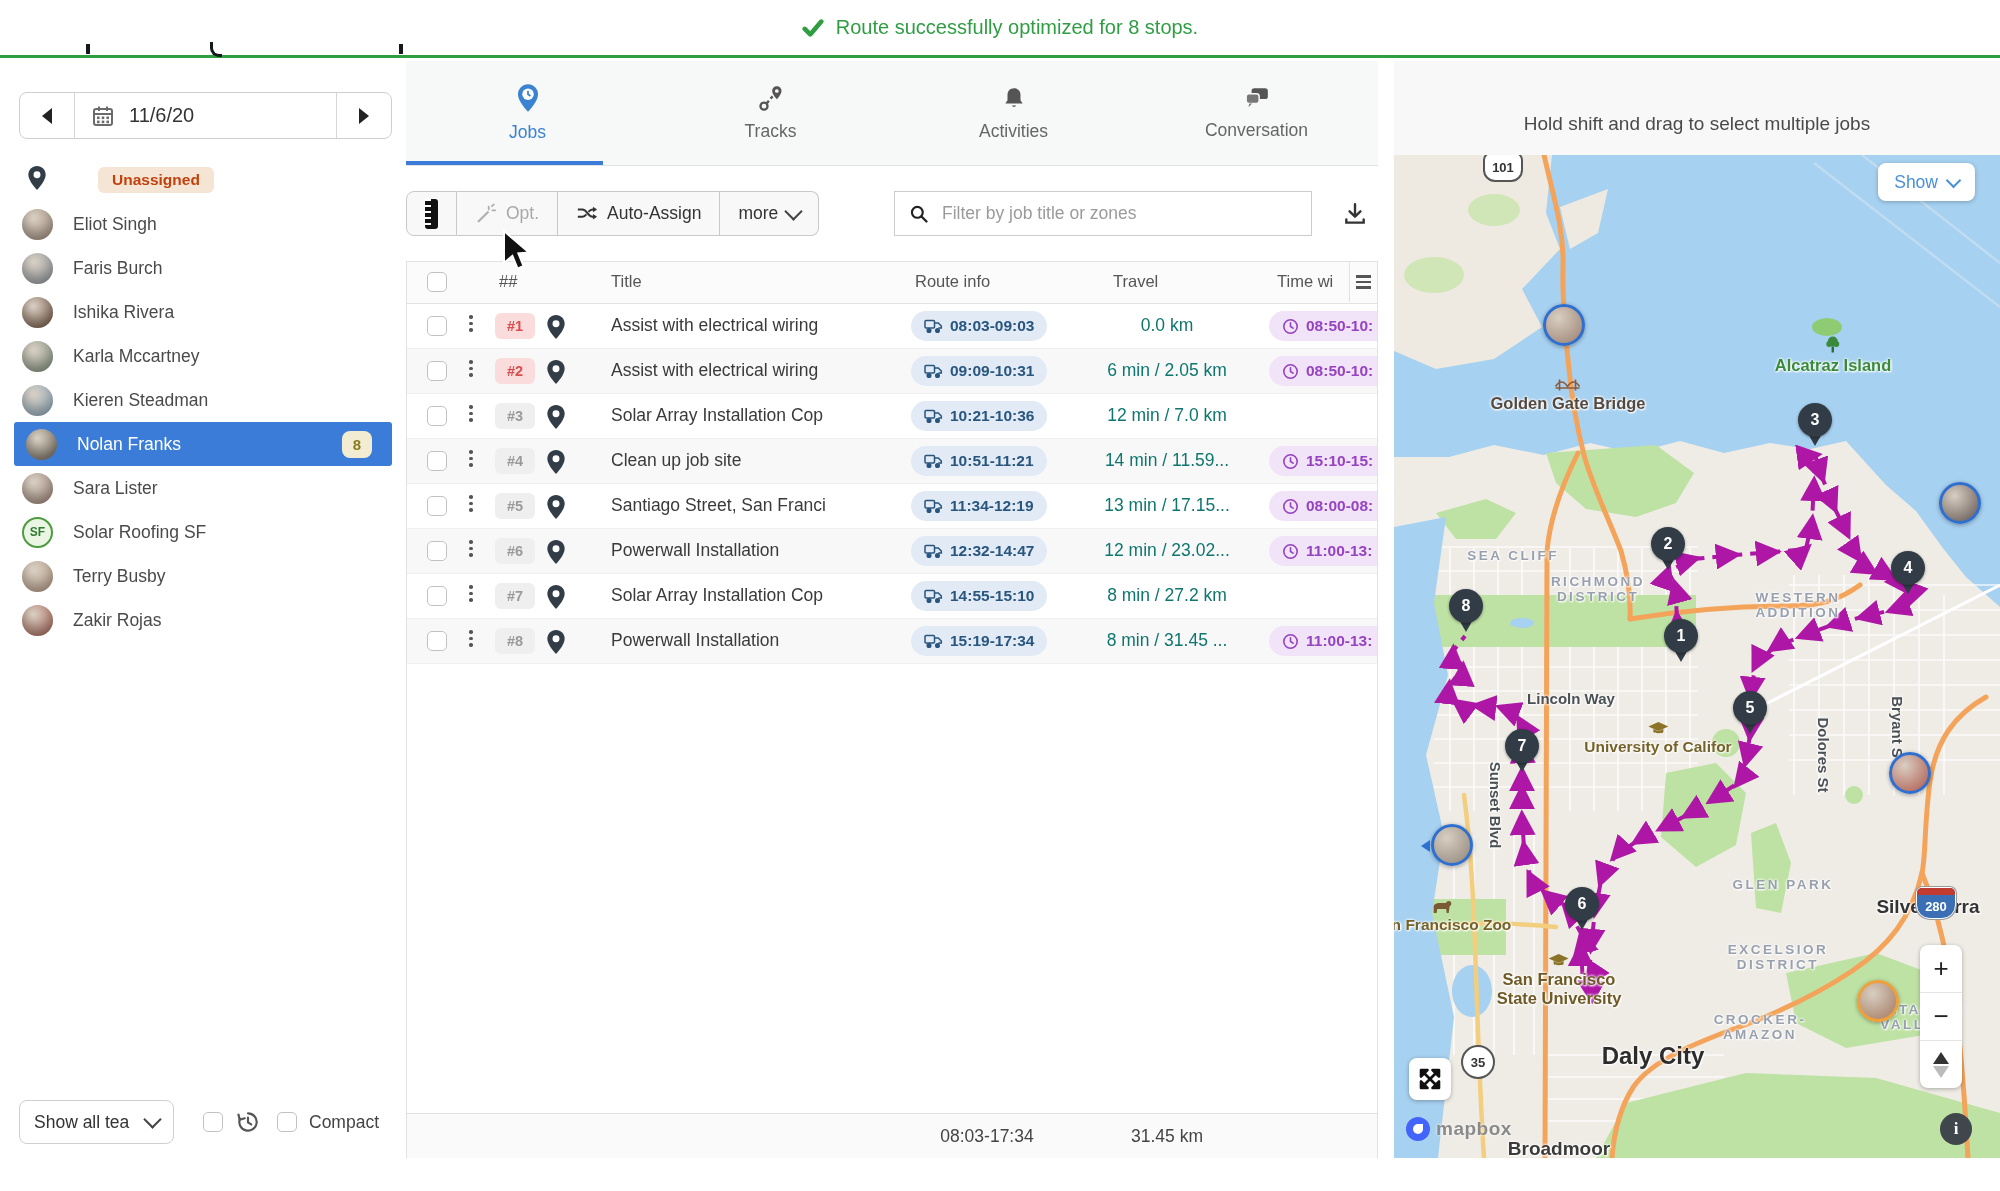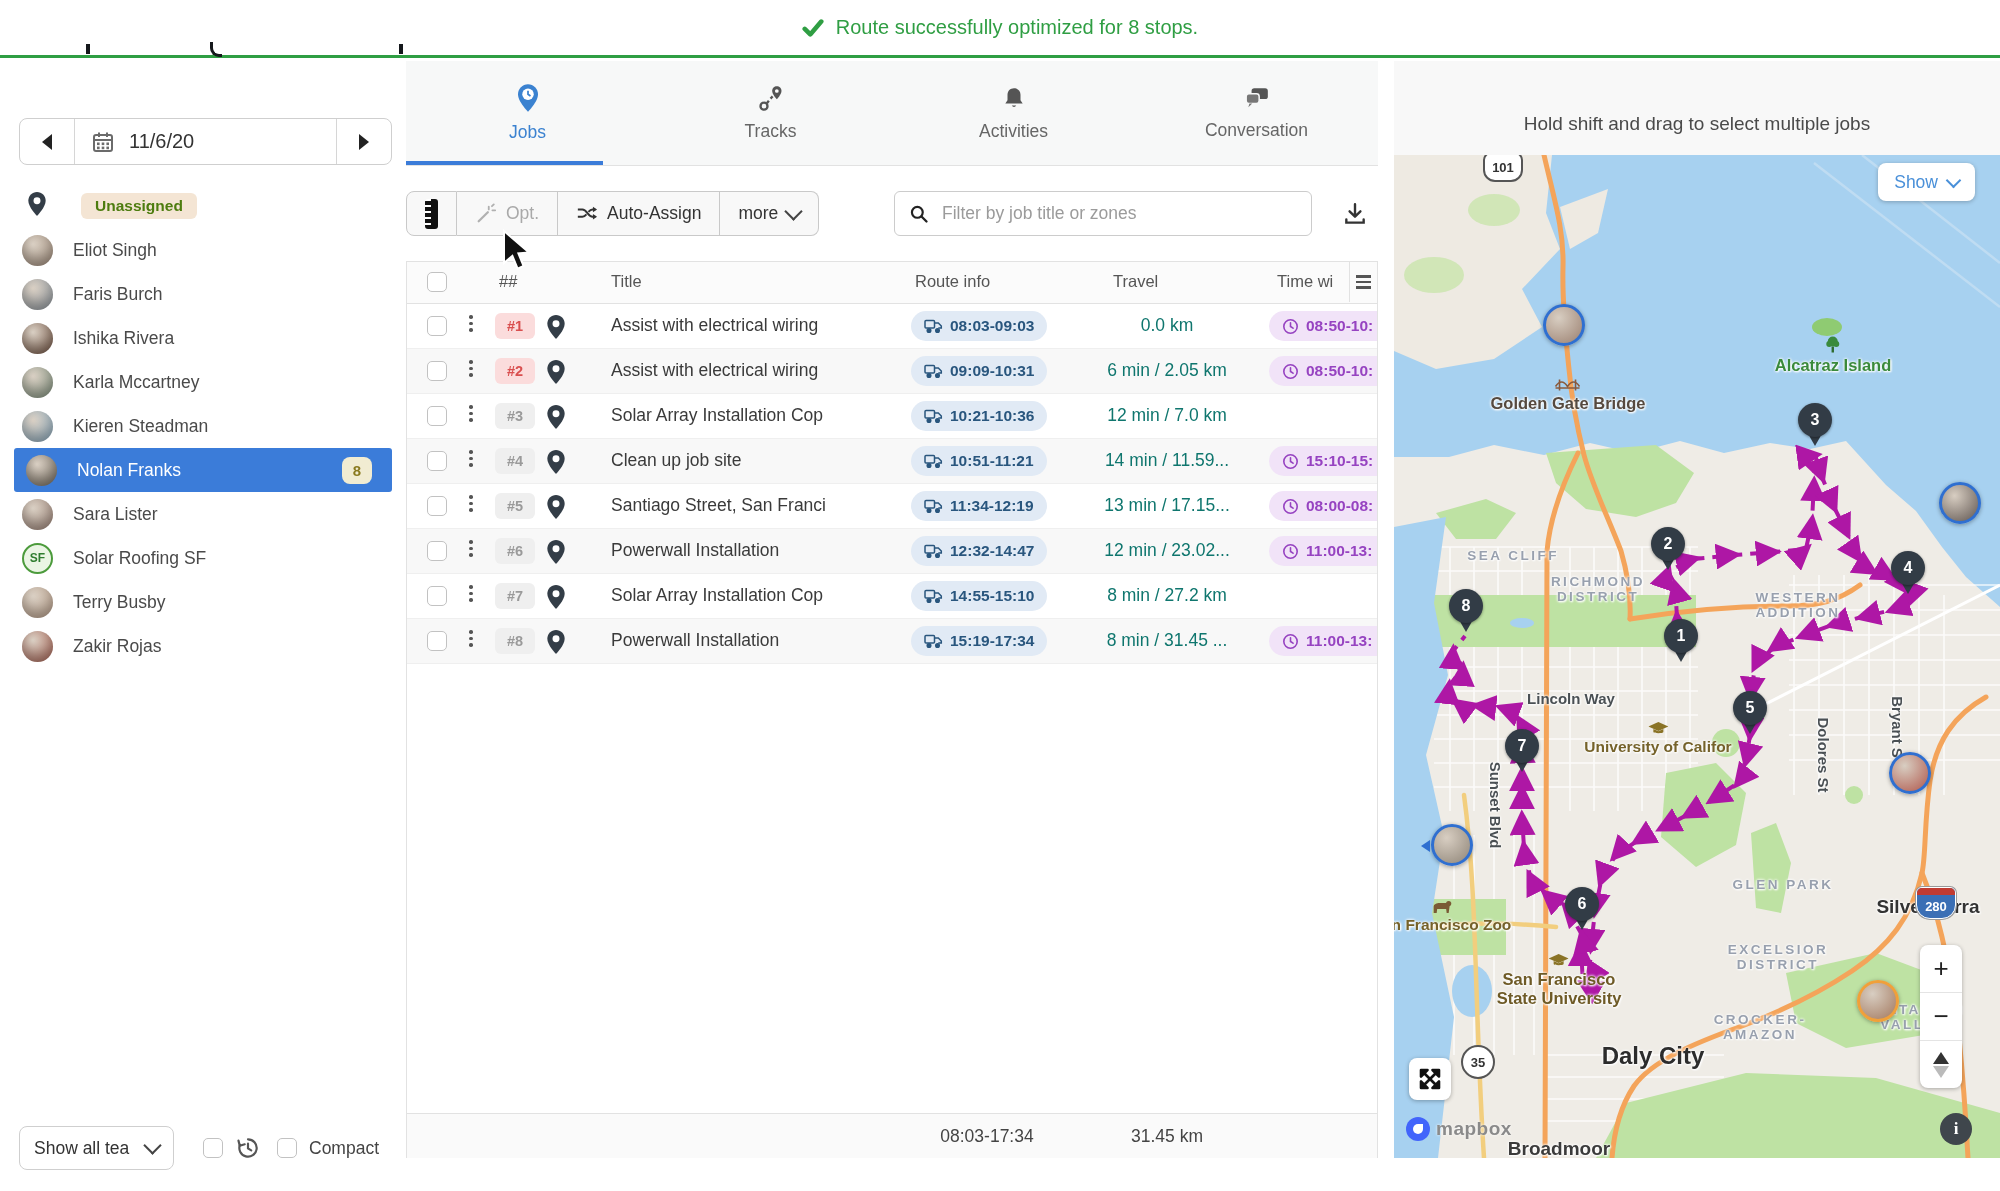--- a/index.html
+++ b/index.html
@@ -3,39 +3,39 @@
 <meta charset="utf-8">
 <style>
 html,body{margin:0;padding:0}
 .screen{position:relative;width:2000px;height:1191px;background:#fff;font-family:"Liberation Sans",sans-serif;overflow:hidden;color:#333}
 
 .banner{position:absolute;left:0;top:0;width:100%;height:55px;background:#fff;border-bottom:3px solid #2f9e43;display:flex;align-items:center;justify-content:center;gap:12px;z-index:30}
 .banner-text{color:#2f9e43;font-size:20px}
 .check-icon{width:22px;height:22px}
 .frag{position:absolute;background:#15181c;z-index:31}
 
-.sidebar{position:absolute;left:0;top:71px;width:406px;bottom:0;background:#fff}
+.sidebar{position:absolute;left:0;top:45px;width:406px;bottom:0;background:#fff}
 .date-nav{position:absolute;left:19px;top:47px;width:371px;height:45px;border:1px solid #cfcfcf;border-radius:8px;display:flex;align-items:stretch;background:#fff}
 .date-btn{width:54px;display:flex;align-items:center;justify-content:center;cursor:pointer}
 .date-btn.prev{border-right:1px solid #d6d6d6}
 .date-btn.next{border-left:1px solid #d6d6d6}
 .tri-l{width:0;height:0;border-top:8px solid transparent;border-bottom:8px solid transparent;border-right:10px solid #222}
 .tri-r{width:0;height:0;border-top:8px solid transparent;border-bottom:8px solid transparent;border-left:10px solid #222}
 .date-mid{flex:1;display:flex;align-items:center;gap:14px;padding-left:16px}
 .date-text{font-size:20px;color:#333}
 .members{position:absolute;left:0;top:113px;width:100%}
 .member{height:44px;display:flex;align-items:center;padding:0 14px;margin:0 0;position:relative}
 .member.selected{background:#3b7cd9;border-radius:3px;margin:0 14px;padding:0 10px}
 .member.selected .mname{color:#fff}
 .avatar{width:31px;height:31px;border-radius:50%;margin-left:8px;flex:0 0 31px;box-shadow:inset 0 -8px 12px rgba(0,0,0,.25)}
 .member.selected .avatar{margin-left:2px}
 .logo-av{width:31px;height:31px;border-radius:50%;margin-left:8px;flex:0 0 31px;background:#eaf5e4;border:2px solid #4c9b3c;box-sizing:border-box;display:flex;align-items:center;justify-content:center;font-size:12px;font-weight:bold;color:#2f7d2f}
 .mname{font-size:17.5px;color:#4a4a4a;margin-left:20px;white-space:nowrap}
 .unassigned-pin{margin-left:12px}
-.unassigned-badge{margin-left:33px;background:#f4e5d4;color:#4d7c0f;font-weight:bold;font-size:15.5px;padding:4px 14px;border-radius:6px}
+.unassigned-badge{margin-left:50px;background:#f4e5d4;color:#c2410c;font-weight:bold;font-size:15.5px;padding:4px 14px;border-radius:6px}
 .count-badge{margin-left:auto;margin-right:10px;background:#f1ecd2;color:#8a7a1f;font-weight:bold;font-size:15px;padding:5px 11px;border-radius:8px}
 .side-footer{position:absolute;left:0;top:1055px;width:100%;height:44px;display:flex;align-items:center}
 .team-select{margin-left:19px;width:155px;height:44px;border:1px solid #cfcfcf;border-radius:8px;display:flex;align-items:center;justify-content:space-between;padding:0 14px;box-sizing:border-box;font-size:17.5px;color:#333;background:#fff;cursor:pointer}
 .chev{width:11px;height:11px;border-right:2.5px solid #444;border-bottom:2.5px solid #444;transform:rotate(45deg);margin-top:-5px}
 .cb{width:20px;height:20px;border:1.5px solid #c2c2c2;border-radius:5px;background:#fff;box-sizing:border-box}
 .side-footer .cb1{margin-left:29px}
 .hist-ic{margin-left:12px}
 .side-footer .cb2{margin-left:16px}
 .compact-lbl{margin-left:12px;font-size:17.5px;color:#444}
 
@@ -45,21 +45,21 @@
 .tab .tlabel{font-size:17.5px;color:#666}
 .tab.active .tlabel{color:#3b82d0}
 .tab-underline{position:absolute;left:0;top:100px;width:197px;height:4px;background:#3b7cd9}
 .toolbar{position:absolute;left:0;top:130px;width:100%;height:45px}
 .btn-group{position:absolute;left:0;top:0;height:45px;display:flex}
 .tbtn{height:45px;background:#f8f8f8;border:1px solid #c9c9c9;border-left-width:0;display:flex;align-items:center;justify-content:center;gap:9px;font-size:17.5px;color:#333;padding:0 18px;box-sizing:border-box;cursor:pointer}
 .tbtn:first-child{border-left-width:1px;border-radius:8px 0 0 8px}
 .tbtn:last-child{border-radius:0 8px 8px 0}
 .tbtn.disabled{color:#a9a9a9}
 .ruler{width:13px;height:30px;background:#111;border-radius:3px;background-image:repeating-linear-gradient(to bottom,#fff 0 2px,transparent 2px 6px);background-size:6px 100%;background-repeat:no-repeat}
-.search-box{position:absolute;left:488px;top:0;width:418px;height:45px;border:1px solid #ccc;border-radius:6px;background:#fff;display:flex;align-items:center;padding:12px 14px;box-sizing:border-box;gap:11px}
+.search-box{position:absolute;left:488px;top:0;width:418px;height:45px;border:1px solid #ccc;border-radius:0;background:#fff;display:flex;align-items:center;padding:12px 14px;box-sizing:border-box;gap:11px}
 .search-box input{border:0;outline:0;flex:1;font-size:17.5px;font-family:inherit;color:#333;background:transparent}
 .search-box input::placeholder{color:#9b9b9b}
 .dl-btn{position:absolute;left:932px;top:6px;width:34px;height:34px;display:flex;align-items:center;justify-content:center;cursor:pointer}
 .table-box{position:absolute;left:0;right:0;top:200px;bottom:0;border:1px solid #e2e2e2;border-bottom:0;background:#fff;overflow:hidden}
 .thead{position:relative;height:41px;background:#fbfbfb;border-bottom:1px solid #e2e2e2;font-size:16.5px;color:#555}
 .thead .hcell{position:absolute;top:10px}
 .h-cb{left:20px;top:10px}
 .h-num{left:92px}.h-title{left:204px}.h-route{left:508px}.h-travel{left:706px}.h-window{left:870px;white-space:nowrap}
 .colmenu{position:absolute;right:0;top:0;width:27px;height:40px;border-left:1px solid #e2e2e2;display:flex;flex-direction:column;align-items:center;justify-content:center;gap:3px;cursor:pointer}
 .colmenu i{display:block;width:15px;height:2.5px;background:#555}

